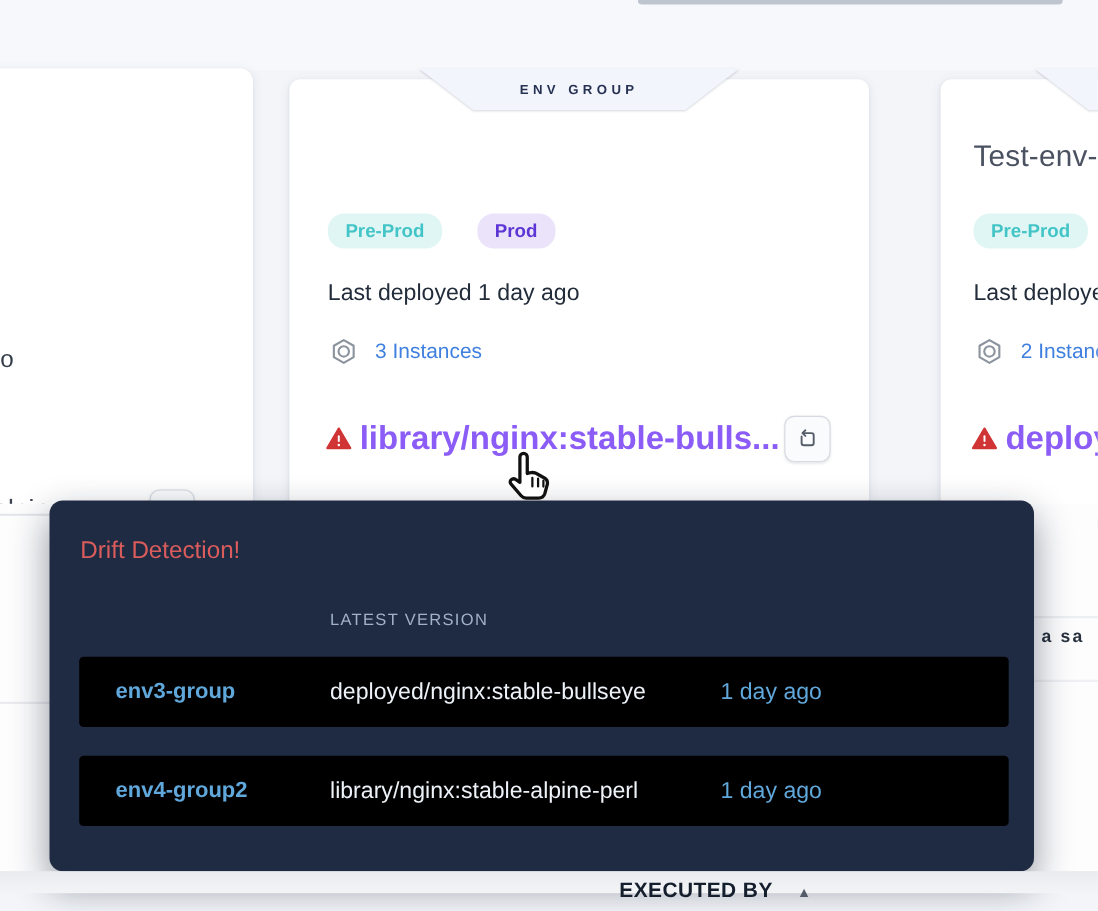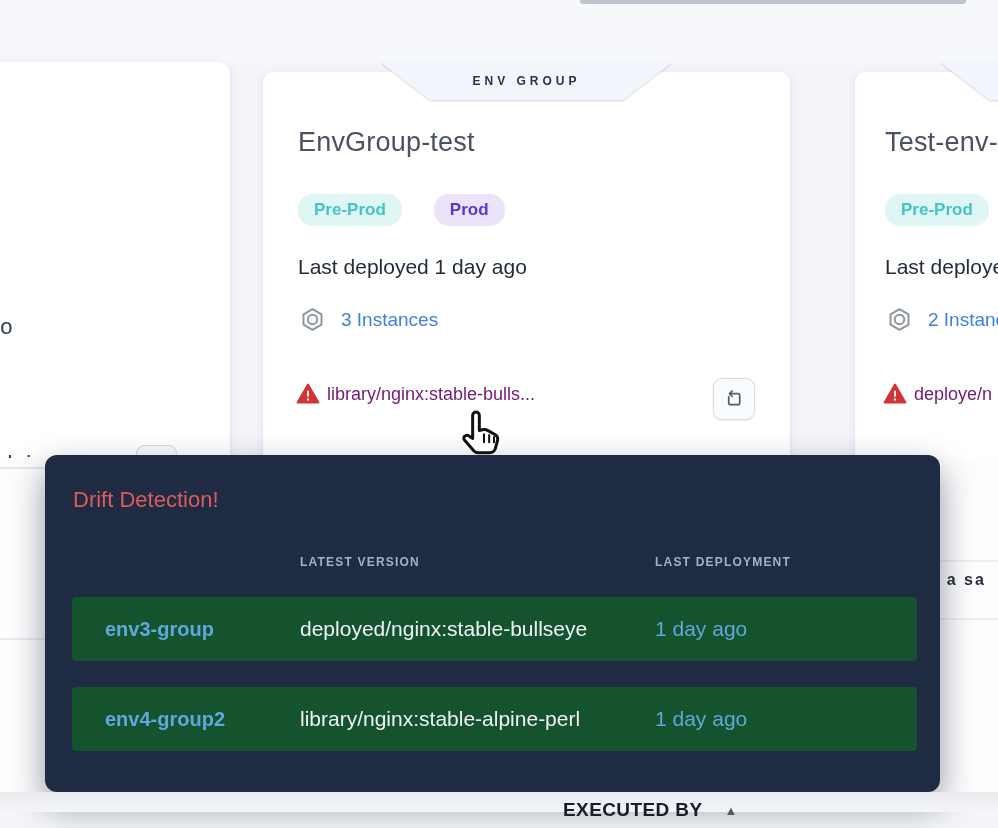--- a/index.html
+++ b/index.html
@@ -30,21 +30,21 @@
   .card-title { position:absolute; left:35px; top:55px; font-size:27px; color:#4a5160;
                 font-weight:500; letter-spacing:.2px; white-space:nowrap; }
   .badge-row  { position:absolute; left:35px; top:122px; display:flex; gap:32px; }
   .badge { padding:6px 16px; border-radius:15px; font-size:17px; font-weight:bold; white-space:nowrap; }
   .badge-preprod { background:#dff6f5; color:#43c4c6; }
   .badge-prod    { background:#eae3f9; color:#5c35d4; }
   .deployed-text { position:absolute; left:35px; top:183px; font-size:21px; color:#222c3a; white-space:nowrap; }
   .instances-row { position:absolute; left:36px; top:234px; display:flex; align-items:center; gap:15px; }
   .instances-link { font-size:19px; color:#3e7fdf; font-weight:500; white-space:nowrap; }
   .drift-row { position:absolute; left:33px; top:310px; display:flex; align-items:center; gap:7px; }
-  .drift-text { font-size:18px; color:#701a75; font-weight:400; white-space:nowrap; }
+  .drift-text { font-size:30px; color:#8b5cf6; font-weight:700; white-space:nowrap; }
 
   .copy-btn { position:absolute; width:42px; height:42px; border-radius:9px;
               background:#fafbfc; border:1px solid #d6dae1;
               box-shadow:0 1px 2px rgba(60,70,90,.12);
               display:flex; align-items:center; justify-content:center; cursor:pointer; }
   .card-main .copy-btn { right:35px; top:306px; }
 
   
   .frag-go { position:absolute; left:2px; top:252px; font-size:22px; color:#333c49; }
   .frag-alpine { position:absolute; left:0; top:388px; font-size:24px; color:#3c434e; font-weight:500; }
@@ -58,25 +58,25 @@
   .bg-line.r1 { left:938px; top:102px; width:60px; background:#eceef2; }
   .bg-line.r2 { left:938px; top:160px; width:60px; background:#eef0f3; }
   .frag-right { position:absolute; left:933px; top:113px; font-size:16px; font-weight:bold;
                 color:#27303d; letter-spacing:2px; white-space:nowrap; }
 
   
   .tooltip { position:absolute; left:45px; top:455px; width:895px; height:337px;
              background:#1f2b42; border-radius:12px; z-index:5;
              box-shadow:0 14px 34px rgba(15,23,42,.45); }
   .tooltip-title { position:absolute; left:28px; top:32px; font-size:22px; color:#da5c5c; white-space:nowrap; }
-  .tt-header { position:absolute; top:100px; font-size:12px; font-weight:bold; color:#a1b1c8;
+  .tt-header { position:absolute; top:100px; font-size:15px; font-weight:normal; color:#a1b1c8;
                letter-spacing:1.2px; white-space:nowrap; }
   .tt-header.version    { left:255px; }
   .tt-header.deployment { left:610px; }
-  .tt-row { position:absolute; left:27px; width:845px; height:64px; background:#14532d;
+  .tt-row { position:absolute; left:27px; width:845px; height:64px; background:#000000;
             border-radius:4px; }
   .tt-row.r1 { top:142px; }
   .tt-row.r2 { top:232px; }
   .tt-cell { position:absolute; top:50%; transform:translateY(-50%); white-space:nowrap; }
   .tt-group   { left:33px;  font-size:20px; font-weight:bold; color:#60a8db; cursor:pointer; }
   .tt-version { left:228px; font-size:21px; color:#edf2f8; }
   .tt-time    { left:583px; font-size:21px; color:#60a8db; }
 
   
   .footer-strip { position:absolute; left:0; top:792px; width:998px; height:20px;
@@ -108,21 +108,20 @@
           <path d="M9 2.4 L6 5.2 L9 8"></path>
         </svg>
       </span>
     </div>
   </div>
 
   <div class="card card-main">
     <div class="banner-wrap center">
       <div class="banner">ENV GROUP</div>
     </div>
-    <div class="card-title">EnvGroup-test</div>
     <div class="badge-row">
       <span class="badge badge-preprod">Pre-Prod</span>
       <span class="badge badge-prod">Prod</span>
     </div>
     <div class="deployed-text">Last deployed 1 day ago</div>
     <div class="instances-row">
       <span>
         <svg width="27" height="27" viewBox="0 0 24 24" fill="none" stroke="#8b939e" stroke-width="1.7" stroke-linejoin="round">
           <polygon points="12,2.8 20,7.4 20,16.6 12,21.2 4,16.6 4,7.4"></polygon>
           <circle cx="12" cy="12" r="4.2"></circle>
@@ -184,21 +183,20 @@
     <div class="bg-line l1"></div>
     <div class="bg-line l2"></div>
     <div class="bg-line r1"></div>
     <div class="bg-line r2"></div>
     <div class="frag-right">t a sa</div>
   </div>
 
   <div class="tooltip">
     <div class="tooltip-title">Drift Detection!</div>
     <div class="tt-header version">LATEST VERSION</div>
-    <div class="tt-header deployment">LAST DEPLOYMENT</div>
 
     <div class="tt-row r1">
       <span class="tt-cell tt-group">env3-group</span>
       <span class="tt-cell tt-version">deployed/nginx:stable-bullseye</span>
       <span class="tt-cell tt-time">1 day ago</span>
     </div>
 
     <div class="tt-row r2">
       <span class="tt-cell tt-group">env4-group2</span>
       <span class="tt-cell tt-version">library/nginx:stable-alpine-perl</span>

